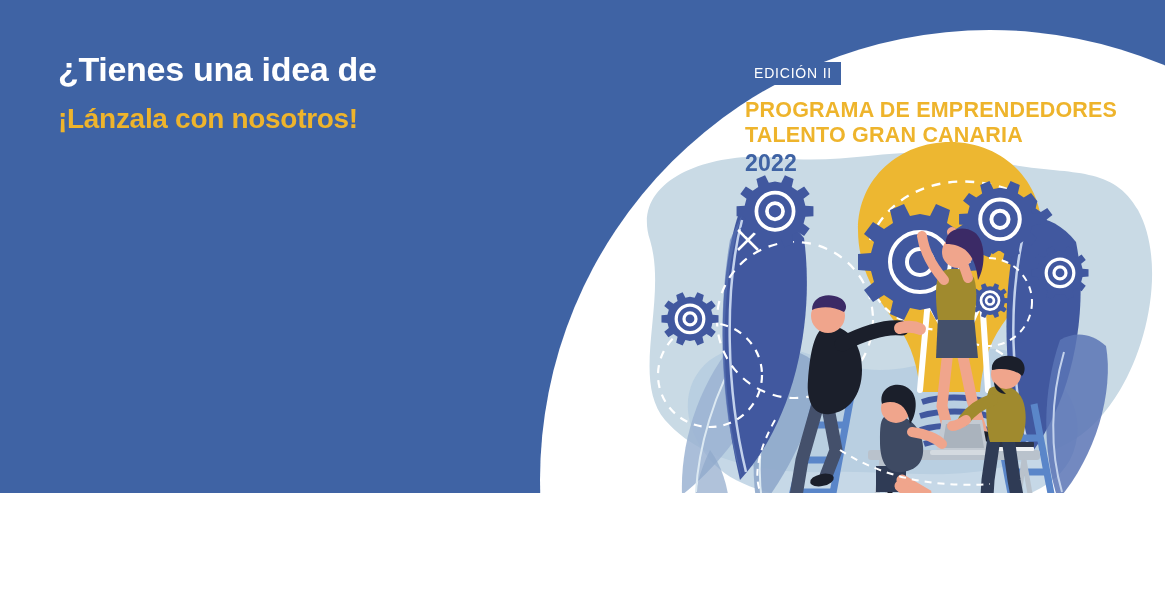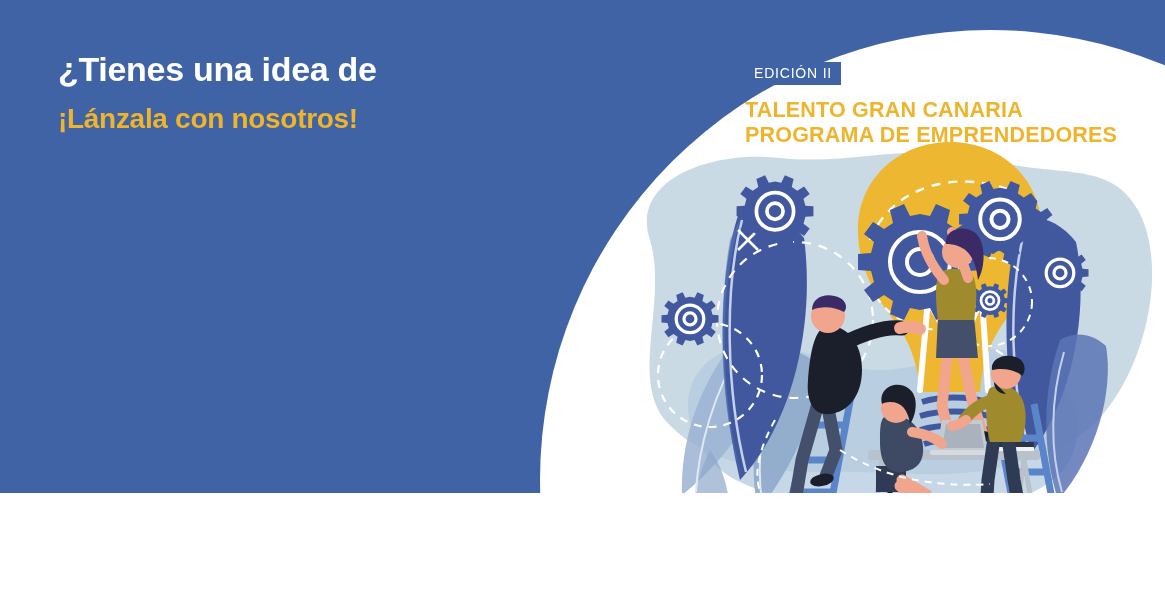--- a/index.html
+++ b/index.html
@@ -376,22 +376,23 @@
   </div>
 
   <div class="headline">
     <div class="l1">¿Tienes una idea de</div>
     <div class="l3">¡Lánzala con nosotros!</div>
   </div>
 
   <div class="title-block">
     <div class="edition-badge">EDICIÓN II</div>
     <div class="prog-title">
+      <div>PROGRAMA DE EMPRENDEDORES</div>
       <div>TALENTO GRAN CANARIA</div>
-      <div>PROGRAMA DE EMPRENDEDORES</div>
+      <div class="prog-year">2022</div>
     </div>
   </div>
 
   <div class="footer">
 
     
     
 
     
     

